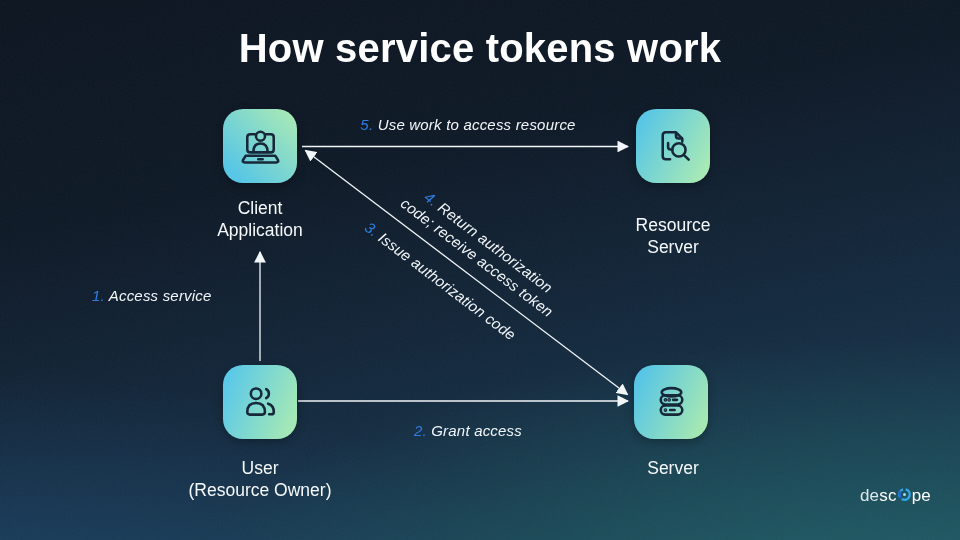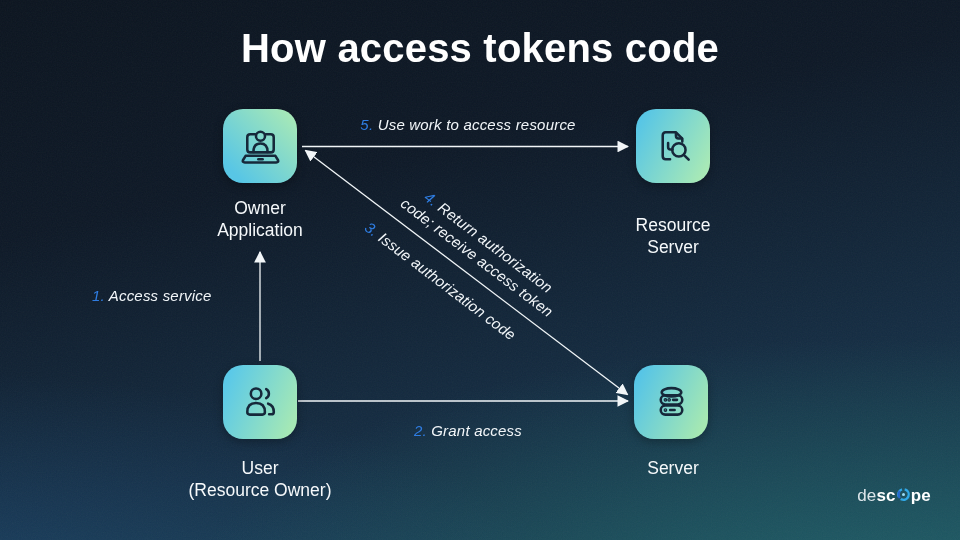--- a/index.html
+++ b/index.html
@@ -51,36 +51,36 @@
     transform:rotate(37.1deg);
   }
   .diag-group .step-4{position:absolute;left:0;width:100%;bottom:9px;text-align:center;}
   .diag-group .step-3{position:absolute;left:-15px;width:100%;top:13px;text-align:center;}
   
   .logo{
     position:absolute;right:29px;bottom:34px;display:flex;align-items:flex-start;
     font-size:17px;color:#ffffff;letter-spacing:.2px;
   }
   .logo .lt{font-weight:300;color:#dde6eb;}
-  .logo .bd{font-weight:700;color:#ffffff;}
+  .logo .bd{font-weight:400;color:#ffffff;}
   .logo svg{margin:1px 0 0 0;display:block;}
 </style>
 </head>
 <body>
 
 <div class="slide">
 
   <svg class="noise" width="960" height="540">
     <filter id="nz">
         <feTurbulence type="fractalNoise" baseFrequency="0.8" numOctaves="2"></feTurbulence>
       </filter>
     <rect width="960" height="540" filter="url(#nz)"></rect>
   </svg>
 
-  <div class="title">How access tokens code</div>
+  <div class="title">How service tokens work</div>
 
   <svg class="arrows" width="960" height="540">
     <defs>
       <marker id="ah" viewBox="0 0 10 10" refX="9" refY="5" markerWidth="9" markerHeight="9" orient="auto-start-reverse">
         <path d="M0 0 L10 5 L0 10 Z" fill="#f2f6f8"></path>
       </marker>
     </defs>
     <g stroke="#f2f6f8" stroke-width="1.3" fill="none">
       <line x1="260" y1="361" x2="260" y2="252" marker-end="url(#ah)"></line>
       <line x1="298" y1="401" x2="628" y2="401" marker-end="url(#ah)"></line>
@@ -125,21 +125,21 @@
       <rect x="13" y="27" width="22" height="9.4" rx="4.7"></rect>
       <circle cx="17.8" cy="21.3" r="0.6" fill="#16283a"></circle>
       <circle cx="21.6" cy="21.3" r="0.6" fill="#16283a"></circle>
       <path d="M25.6 21.3 H29.6"></path>
       <circle cx="17.8" cy="31.7" r="0.6" fill="#16283a"></circle>
       <path d="M22.6 31.7 H27.2"></path>
     </svg>
   </div>
 
   <div class="node-label nl-client">
-    <div>Owner</div>
+    <div>Client</div>
     <div>Application</div>
   </div>
   <div class="node-label nl-resource">
     <div>Resource</div>
     <div>Server</div>
   </div>
   <div class="node-label nl-user">
     <div>User</div>
     <div>(Resource Owner)</div>
   </div>

